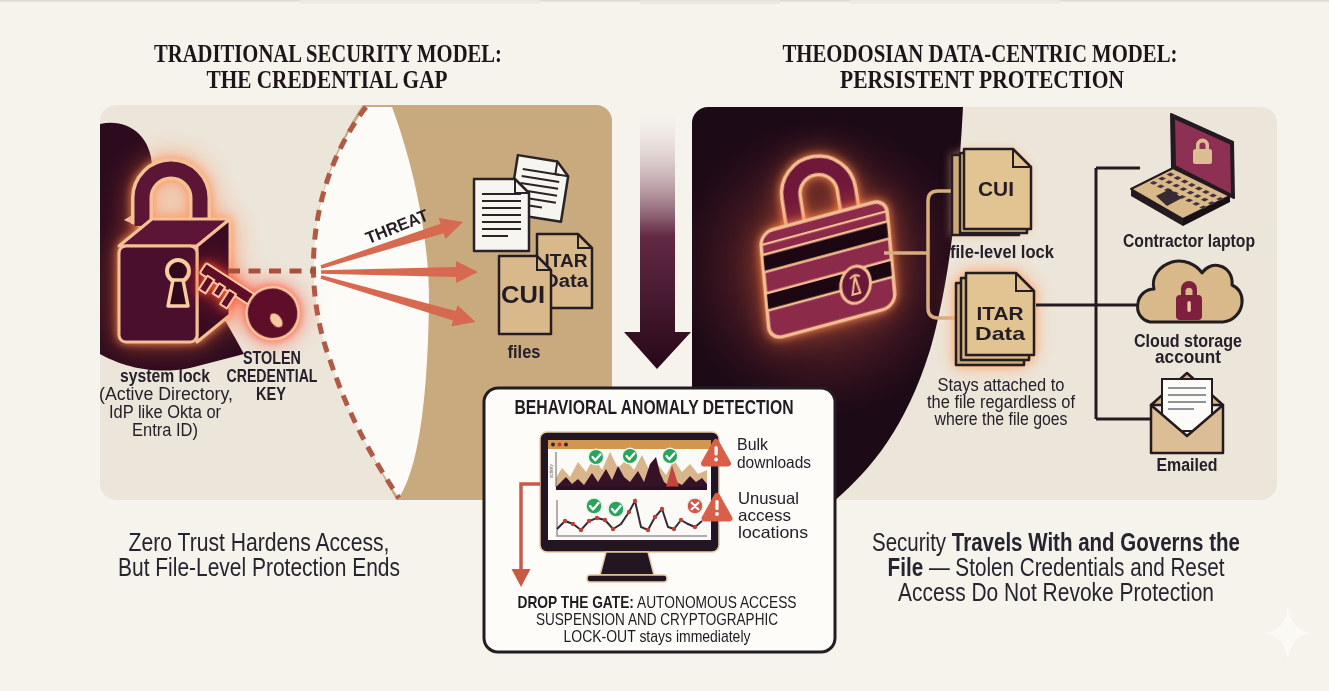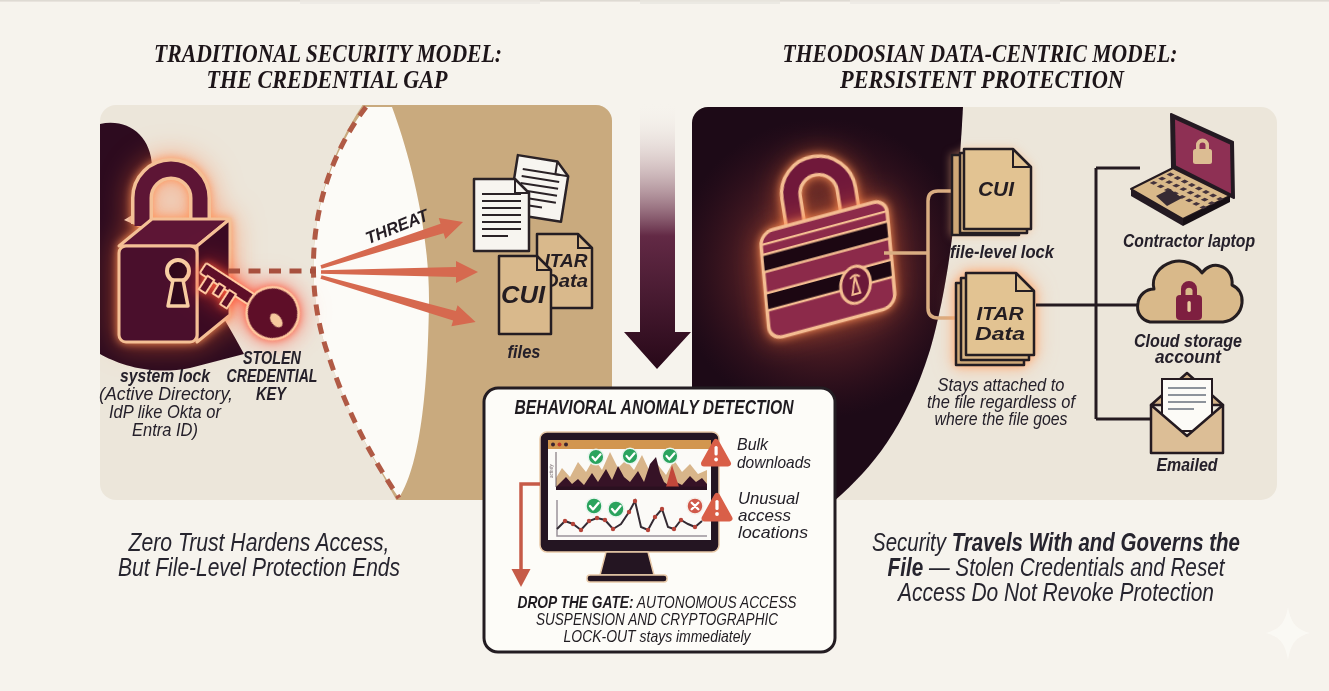--- a/index.html
+++ b/index.html
@@ -1,17 +1,17 @@
 <!DOCTYPE html>
 <html><head>
 <meta charset="utf-8">
 <style>
 html,body{margin:0;padding:0;}
 body{width:1329px;height:691px;overflow:hidden;}
-#canvas{position:relative;width:1329px;height:691px;background:#f6f3ed;font-style:italic;}
+#canvas{position:relative;width:1329px;height:691px;background:#f6f3ed;}
 </style>
 </head>
 <body>
 <div id="canvas">
 <svg width="1329" height="691" viewBox="0 0 1329 691" font-family="Liberation Sans, sans-serif">
 <defs>
 <clipPath id="clipL">
           <rect x="100" y="105" width="512" height="395" rx="16"></rect>
         </clipPath>
 <clipPath id="clipR">

